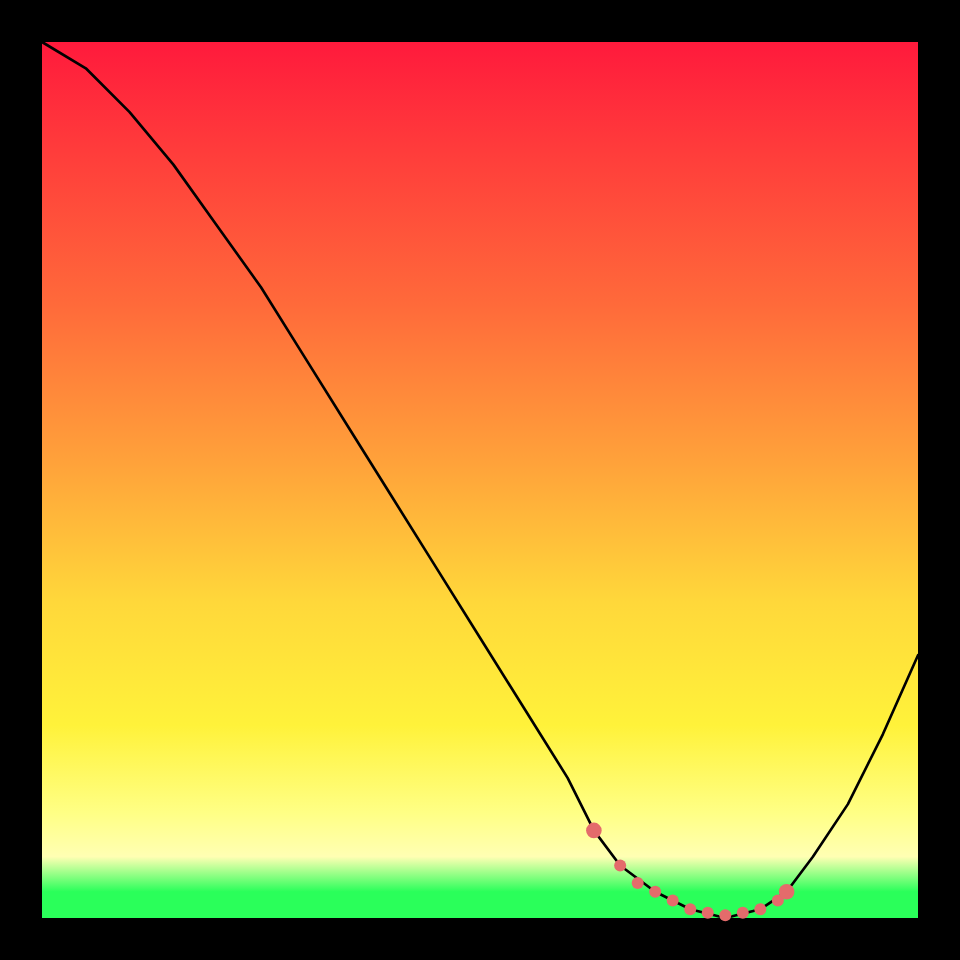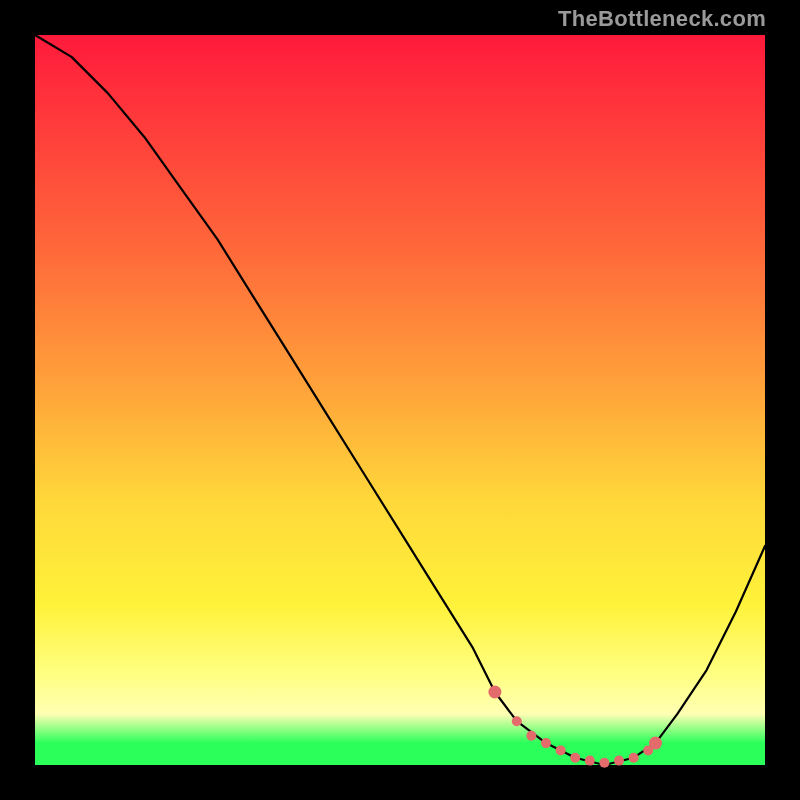--- a/index.html
+++ b/index.html
@@ -61,21 +61,20 @@
     color: #9a9a9a;
     font-size: 22px;
     font-weight: 600;
     letter-spacing: 0.3px;
   }
 </style>
 </head>
 <body>
 
 <div class="stage">
-  <div class="watermark">TheBottleneck.com</div>
 
   <div class="plot-area">
     <svg class="curve" id="curve-svg" viewBox="0 0 730 730" preserveAspectRatio="none">
         <path d="M0.0 0.0 L36.5 21.9 L73.0 58.4 L109.5 102.2 L146.0 153.3 L182.5 204.4 L219.0 262.8 L255.5 321.2 L292.0 379.6 L328.5 438.0 L365.0 496.4 L401.5 554.8 L438.0 613.2 L459.9 657.0 L481.8 686.2 L511.0 708.1 L540.2 722.7 L569.4 730.0 L598.6 722.7 L620.5 708.1 L642.4 678.9 L671.6 635.1 L700.8 576.7 L730.0 511.0" fill="none" stroke="#000000" stroke-width="2.2" stroke-linejoin="round" stroke-linecap="round"></path>
       </svg>
     <svg class="dots" id="dots-svg" viewBox="0 0 730 730" preserveAspectRatio="none">
         <circle cx="459.9" cy="657.0" r="6.5" fill="#e46b6b"></circle>
         <circle cx="481.8" cy="686.2" r="5" fill="#e46b6b"></circle>
         <circle cx="496.4" cy="700.8" r="5" fill="#e46b6b"></circle>
         <circle cx="511.0" cy="708.1" r="5" fill="#e46b6b"></circle>

